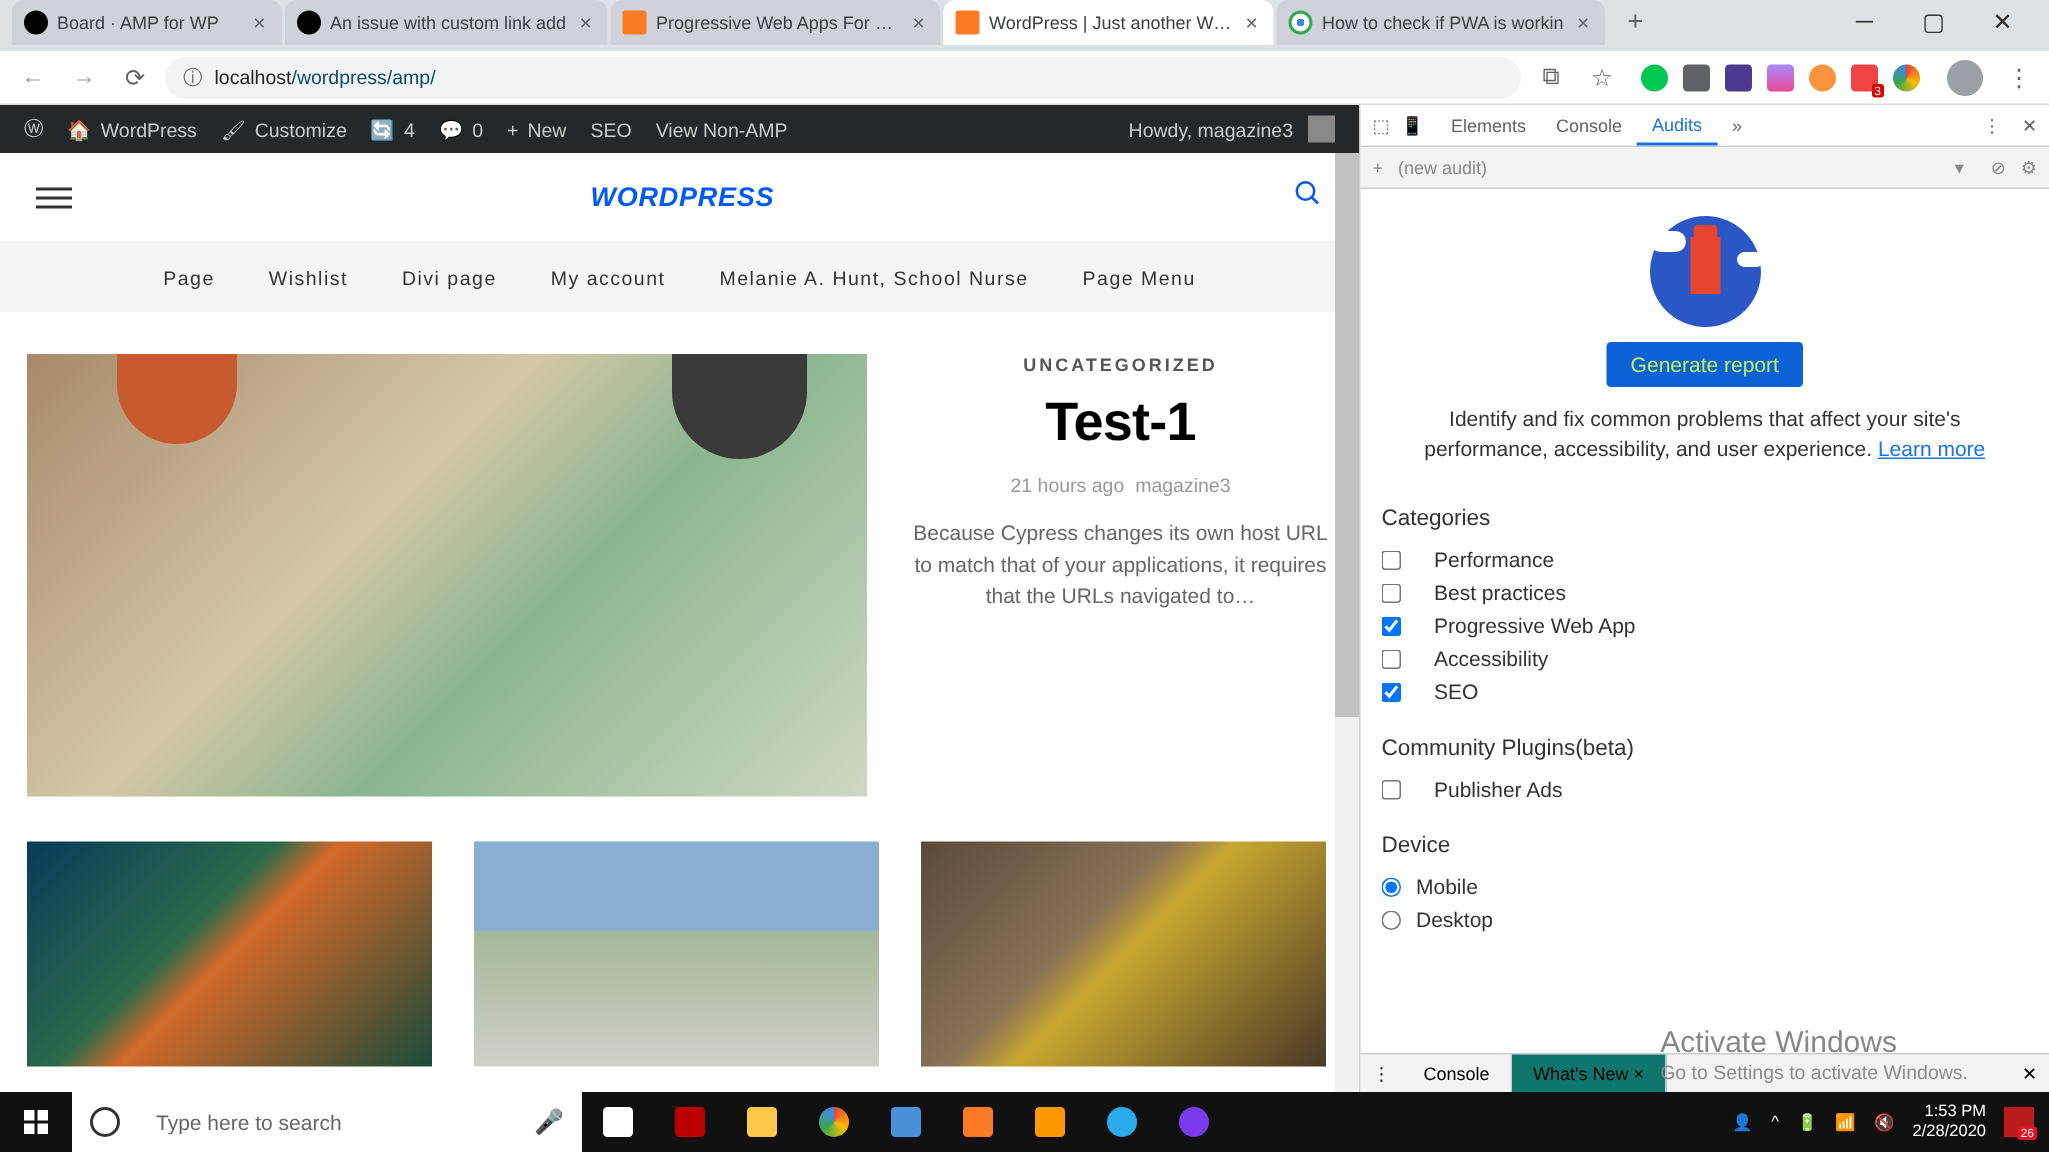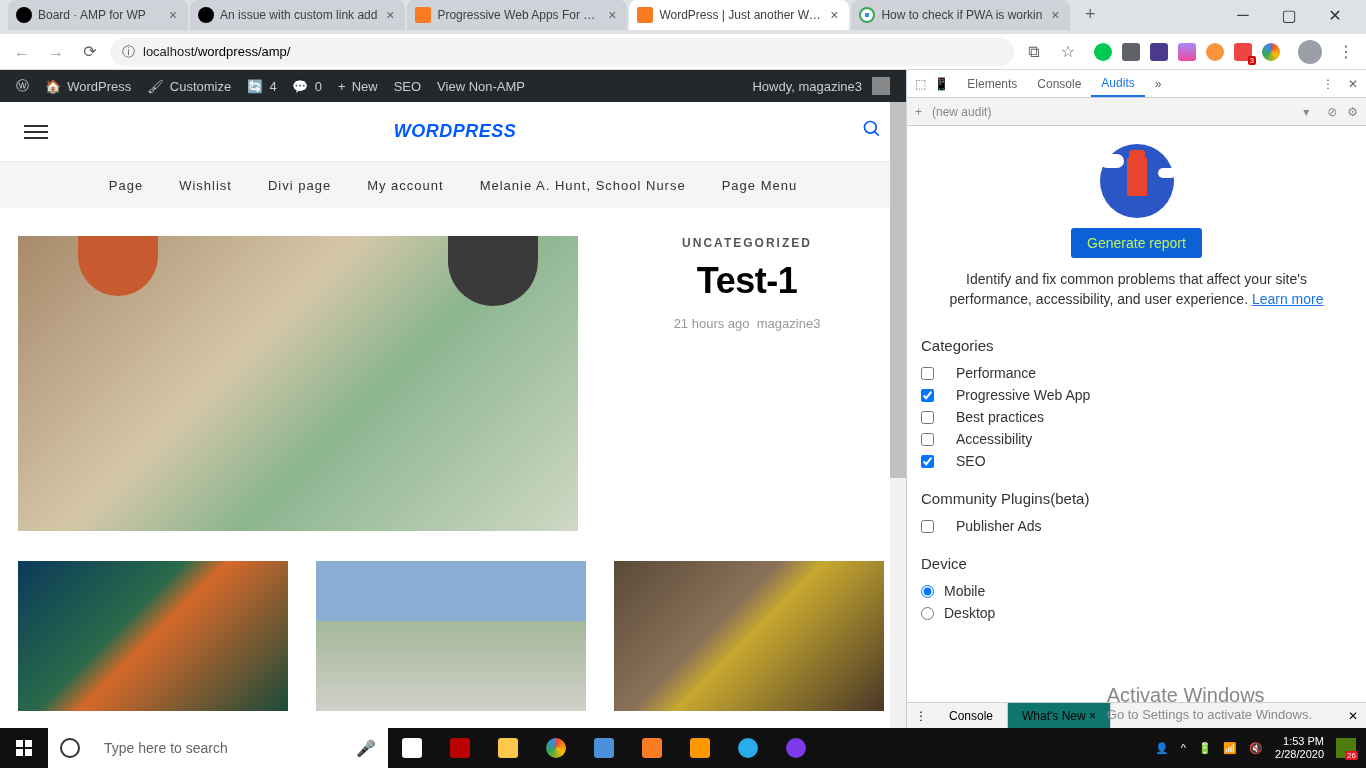--- a/index.html
+++ b/index.html
@@ -19,21 +19,21 @@
 .window-controls { margin-left: auto; display: flex; }
 .window-controls div { width: 46px; height: 30px; display: flex; align-items: center; justify-content: center; color: #333; cursor: pointer; }
 
 .browser-toolbar { height: 36px; background: #fff; border-bottom: 1px solid #dadce0; display: flex; align-items: center; padding: 0 8px; gap: 6px; }
 .nav-btn { width: 28px; height: 28px; display: flex; align-items: center; justify-content: center; color: #9aa0a6; cursor: pointer; font-size: 16px; border-radius: 50%; }
 .nav-btn.enabled { color: #5f6368; }
 .address-bar { flex: 1; height: 28px; background: #f1f3f4; border-radius: 14px; display: flex; align-items: center; padding: 0 12px; font-size: 13px; color: #5f6368; }
 .address-bar .info-icon { margin-right: 8px; }
 .address-bar .url { color: #202124; }
 .address-bar .url .host { color: #202124; }
-.address-bar .url .path { color: #000000; }
+.address-bar .url .path { color: #0c4a6e; }
 .ext-icons { display: flex; gap: 10px; padding: 0 6px; }
 .ext-icons .ext { width: 18px; height: 18px; border-radius: 3px; cursor: pointer; }
 .profile-icon { width: 24px; height: 24px; border-radius: 50%; background: #9aa0a6; margin: 0 6px; cursor: pointer; }
 .menu-dots { width: 24px; display: flex; align-items: center; justify-content: center; cursor: pointer; color: #5f6368; font-size: 16px; }
 
 
 .content-area { display: flex; height: calc(100% - 70px - 40px); }
 .page-viewport { width: 906px; height: 100%; overflow: hidden; position: relative; background: #fff; }
 .devtools { flex: 1; height: 100%; border-left: 1px solid #cacdd1; background: #fff; display: flex; flex-direction: column; }
 
@@ -117,21 +117,21 @@
 
 .taskbar { position: absolute; bottom: 0; left: 0; right: 0; height: 40px; background: #101010; display: flex; align-items: center; color: #fff; }
 .taskbar .start { width: 48px; height: 100%; display: flex; align-items: center; justify-content: center; cursor: pointer; }
 .taskbar .start svg { fill: #fff; }
 .taskbar .search-box { height: 40px; width: 340px; background: #fff; color: #666; display: flex; align-items: center; padding: 0 12px; font-size: 14px; gap: 24px; }
 .taskbar .search-box .cortana { width: 20px; height: 20px; border: 2px solid #333; border-radius: 50%; }
 .taskbar .tb-icon { width: 48px; height: 100%; display: flex; align-items: center; justify-content: center; cursor: pointer; }
 .taskbar .tb-app { width: 20px; height: 20px; border-radius: 3px; }
 .taskbar .tray { margin-left: auto; display: flex; align-items: center; gap: 12px; padding: 0 10px; font-size: 11px; }
 .taskbar .tray .clock { text-align: right; line-height: 1.2; }
-.taskbar .tray .notif { width: 20px; height: 20px; background: #4d7c0f; position: relative; }
+.taskbar .tray .notif { width: 20px; height: 20px; background: #b91c1c; position: relative; }
 .taskbar .tray .notif .badge { position: absolute; bottom: -2px; right: -2px; background: #e81123; color:#fff; font-size: 8px; padding: 0 2px; border-radius: 2px; }
 
 .mic-icon{color:#555;font-size:16px;margin-left:auto;}
 </style>
 </head>
 <body>
 
 <div class="browser-tabs">
   <div class="tab">
       <div class="favicon gh"></div>
@@ -256,20 +256,21 @@
       <a>Page Menu</a>
     </div>
 
     <div class="posts-wrap">
       <div class="hero-post">
         <div class="hero-img"></div>
         <div class="hero-meta">
           <div class="cat-label">UNCATEGORIZED</div>
           <h1 class="post-title">Test-1</h1>
           <div class="post-byline"><span>21 hours ago</span>&nbsp;&nbsp;<span>magazine3</span></div>
+          <div class="post-excerpt">Because Cypress changes its own host URL to match that of your applications, it requires that the URLs navigated to…</div>
         </div>
       </div>
       <div class="thumb-row">
         <div class="thumb t1"></div>
         <div class="thumb t2"></div>
         <div class="thumb t3"></div>
       </div>
     </div>
 
     <div class="page-scrollbar">
@@ -313,26 +314,26 @@
         <span>Identify and fix common problems that affect your site's performance, accessibility, and user experience.</span>
         <a>Learn more</a>
       </div>
 
       <div class="dt-section-title">Categories</div>
       <label class="dt-check">
           <input type="checkbox" style="">
           <span>Performance</span>
         </label>
       <label class="dt-check">
+          <input type="checkbox" style="">
+          <span>Best practices</span>
+        </label>
+      <label class="dt-check">
           <input type="checkbox" checked="" style="">
           <span>Progressive Web App</span>
-        </label>
-      <label class="dt-check">
-          <input type="checkbox" style="">
-          <span>Best practices</span>
         </label>
       <label class="dt-check">
           <input type="checkbox" style="">
           <span>Accessibility</span>
         </label>
       <label class="dt-check">
           <input type="checkbox" checked="" style="">
           <span>SEO</span>
         </label>
 

